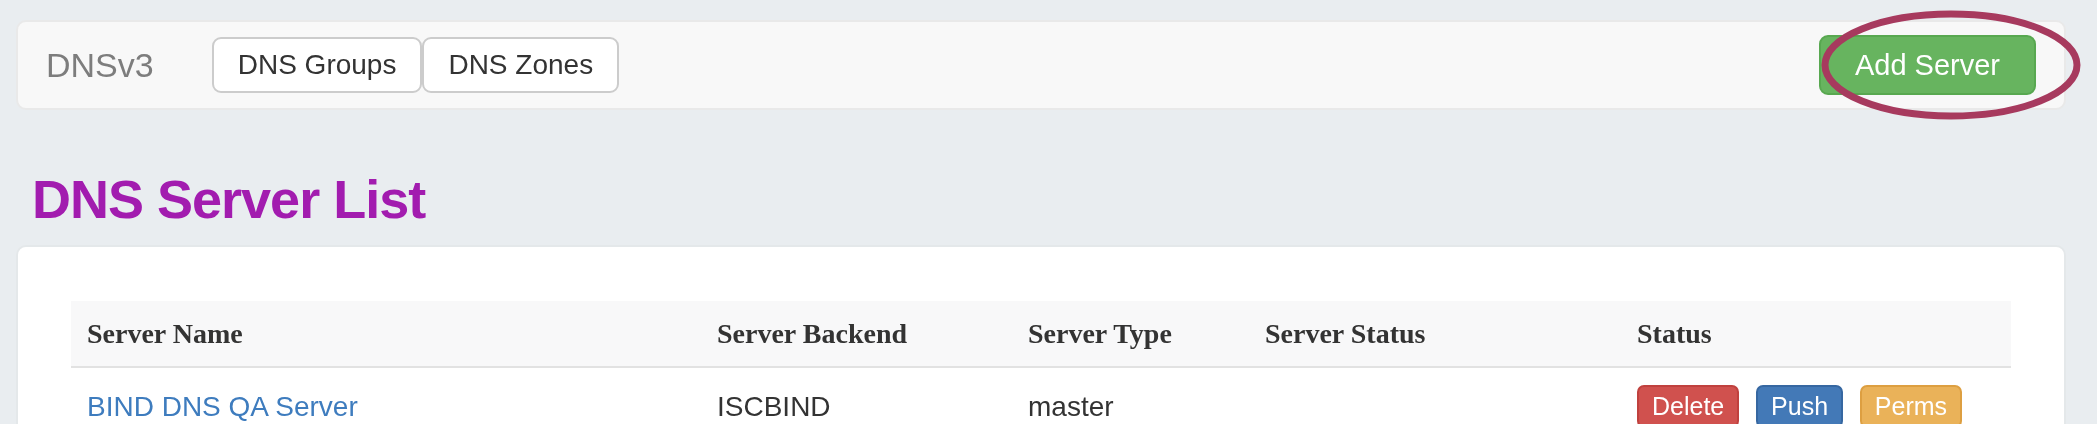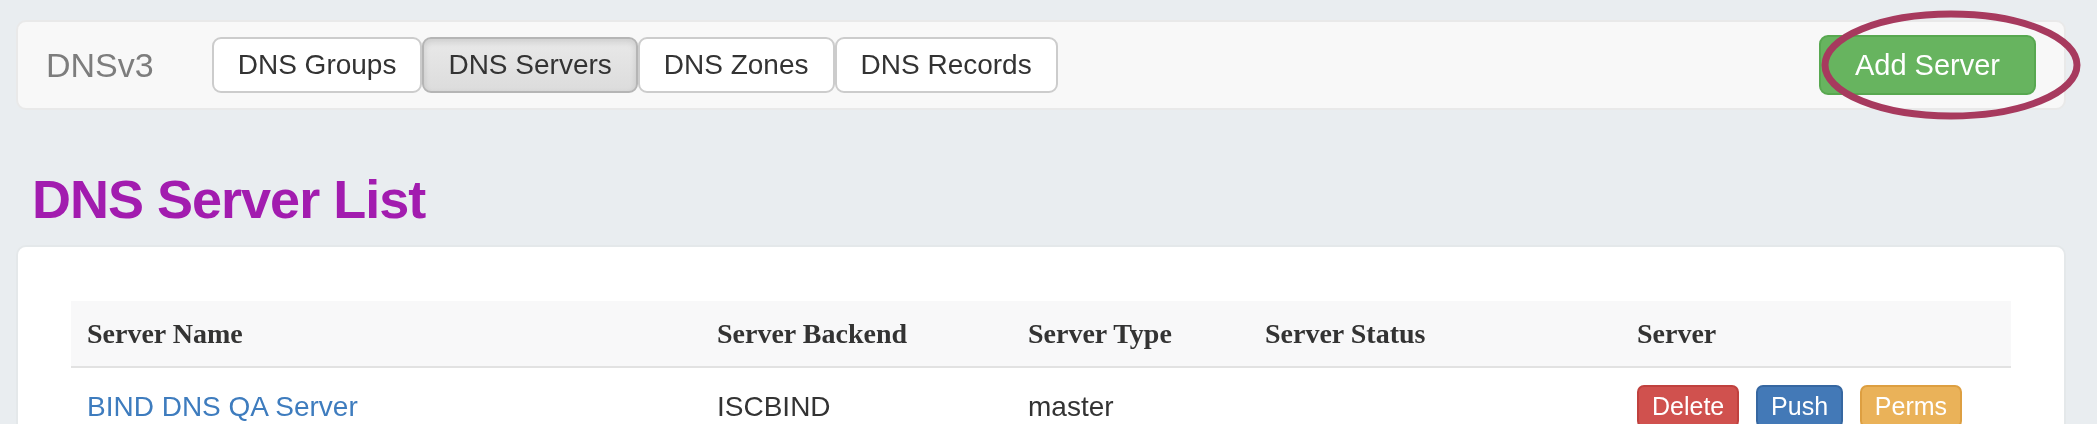--- a/index.html
+++ b/index.html
@@ -140,38 +140,36 @@
 </style>
 </head>
 <body>
 
 <div class="container">
 
   <div class="navbar">
     <span class="brand">DNSv3</span>
     <div class="nav-buttons">
       <button class="nav-btn">DNS Groups</button>
-      <button class="nav-btn active">DNS Servers</button>
       <button class="nav-btn">DNS Zones</button>
-      <button class="nav-btn">DNS Records</button>
     </div>
     <button class="add-server-btn">Add Server</button>
   </div>
 
   <h2 class="page-title">DNS Server List</h2>
 
   <div class="card">
     <table class="server-table">
       <thead>
         <tr>
           <th class="col-name">Server Name</th>
           <th class="col-backend">Server Backend</th>
           <th class="col-type">Server Type</th>
           <th class="col-status">Server Status</th>
-          <th class="col-actions">Server</th>
+          <th class="col-actions">Status</th>
         </tr>
       </thead>
       <tbody>
         <tr>
           <td>
             <a class="server-link">BIND DNS QA Server</a>
           </td>
           <td>ISCBIND</td>
           <td>master</td>
           <td></td>

